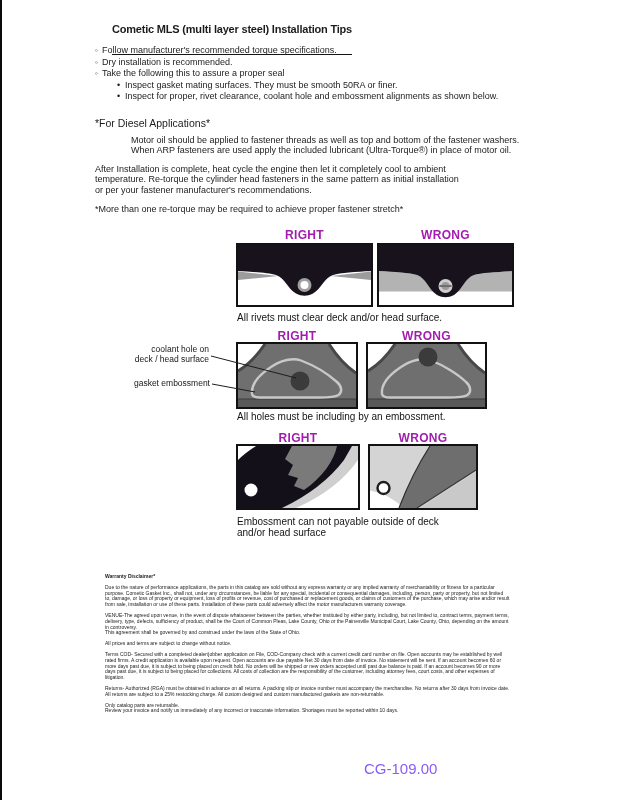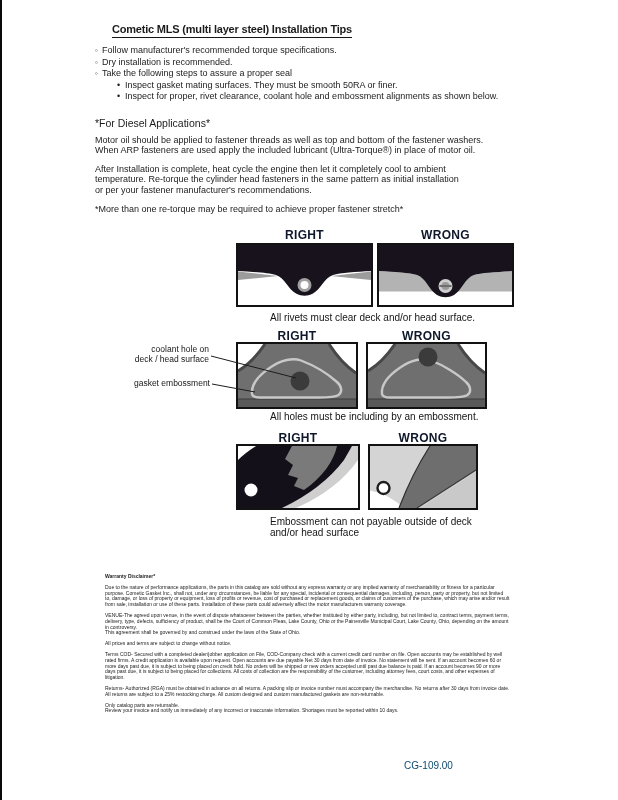--- a/index.html
+++ b/index.html
@@ -8,47 +8,47 @@
     font-family:"Liberation Sans",sans-serif;color:#1c1c1c;overflow:hidden;
     margin:0 auto;
   }
   .abs{position:absolute;}
   .pre{white-space:pre-line;}
   
   #edge-line{left:0;top:0;width:2px;height:800px;background:#0a0a0a;}
   
   #title{
     left:112px;top:23px;font-size:11px;font-weight:bold;letter-spacing:-0.2px;
-    border-bottom:1.6px solid #151515;padding-bottom:2px;display:inline-block;
+    border-bottom:1.6px solid #151515;padding-bottom:19px;display:inline-block;
   }
   
   #tips{left:95px;top:45px;width:490px;font-size:9px;line-height:11.6px;}
   .bullet-row{display:flex;}
   .marker{width:7px;flex:0 0 7px;font-size:8px;}
   .sub{margin-left:22px;}
   .sub .marker{width:8px;flex:0 0 8px;font-size:9px;}
   
   #diesel-heading{left:95px;top:117px;font-size:10.5px;font-weight:normal;}
   .bodypara{left:95px;width:480px;font-size:9px;line-height:10.4px;}
-  #diesel-p1{top:135px;}
+  #diesel-p1{top:135px;margin-left:36px;}
   #diesel-p2{top:164px;}
   #diesel-p3{top:204px;}
   
-  .dlabel{font-size:12px;font-weight:bold;text-align:center;letter-spacing:0.3px;color:#0f172a;}
+  .dlabel{font-size:12px;font-weight:bold;text-align:center;letter-spacing:0.3px;color:#a21caf;}
   
   .dbox{border:2px solid #121212;background:#fff;line-height:0;}
-  .dcap{font-size:10px;color:#141414;line-height:11px;margin-left:33px;}
+  .dcap{font-size:10px;color:#141414;line-height:11px;}
   
   .ann{font-size:8.5px;line-height:9.6px;text-align:right;color:#171717;}
   
   #legal{left:105px;top:574px;width:405px;font-size:5px;line-height:5.8px;color:#222;}
   #legal .lp{margin:0 0 5px 0;}
   #legal .lh{font-weight:bold;margin:0 0 5px 0;}
   
-  #page-number{left:404px;top:760px;font-size:10px;color:#0c4a6e;}
+  #page-number{left:364px;top:760px;font-size:15px;color:#8b5cf6;}
   svg{display:block;}
   #leader-overlay{left:0;top:0;pointer-events:none;}
 </style>
 </head>
 <body>
 
 <div id="page">
 
   <div id="edge-line" class="abs"></div>
 
@@ -58,21 +58,21 @@
     <div class="bullet-row">
       <span class="marker">◦</span>
       <span>Follow manufacturer's recommended torque specifications.</span>
     </div>
     <div class="bullet-row">
       <span class="marker">◦</span>
       <span>Dry installation is recommended.</span>
     </div>
     <div class="bullet-row">
       <span class="marker">◦</span>
-      <span>Take the following steps to assure a proper seal</span>
+      <span>Take the following this to assure a proper seal</span>
     </div>
     <div class="bullet-row sub">
       <span class="marker">•</span>
       <span>Inspect gasket mating surfaces.  They must be smooth 50RA or finer.</span>
     </div>
     <div class="bullet-row sub">
       <span class="marker">•</span>
       <span>Inspect for proper, rivet clearance, coolant hole and embossment alignments as shown below.</span>
     </div>
   </div>

